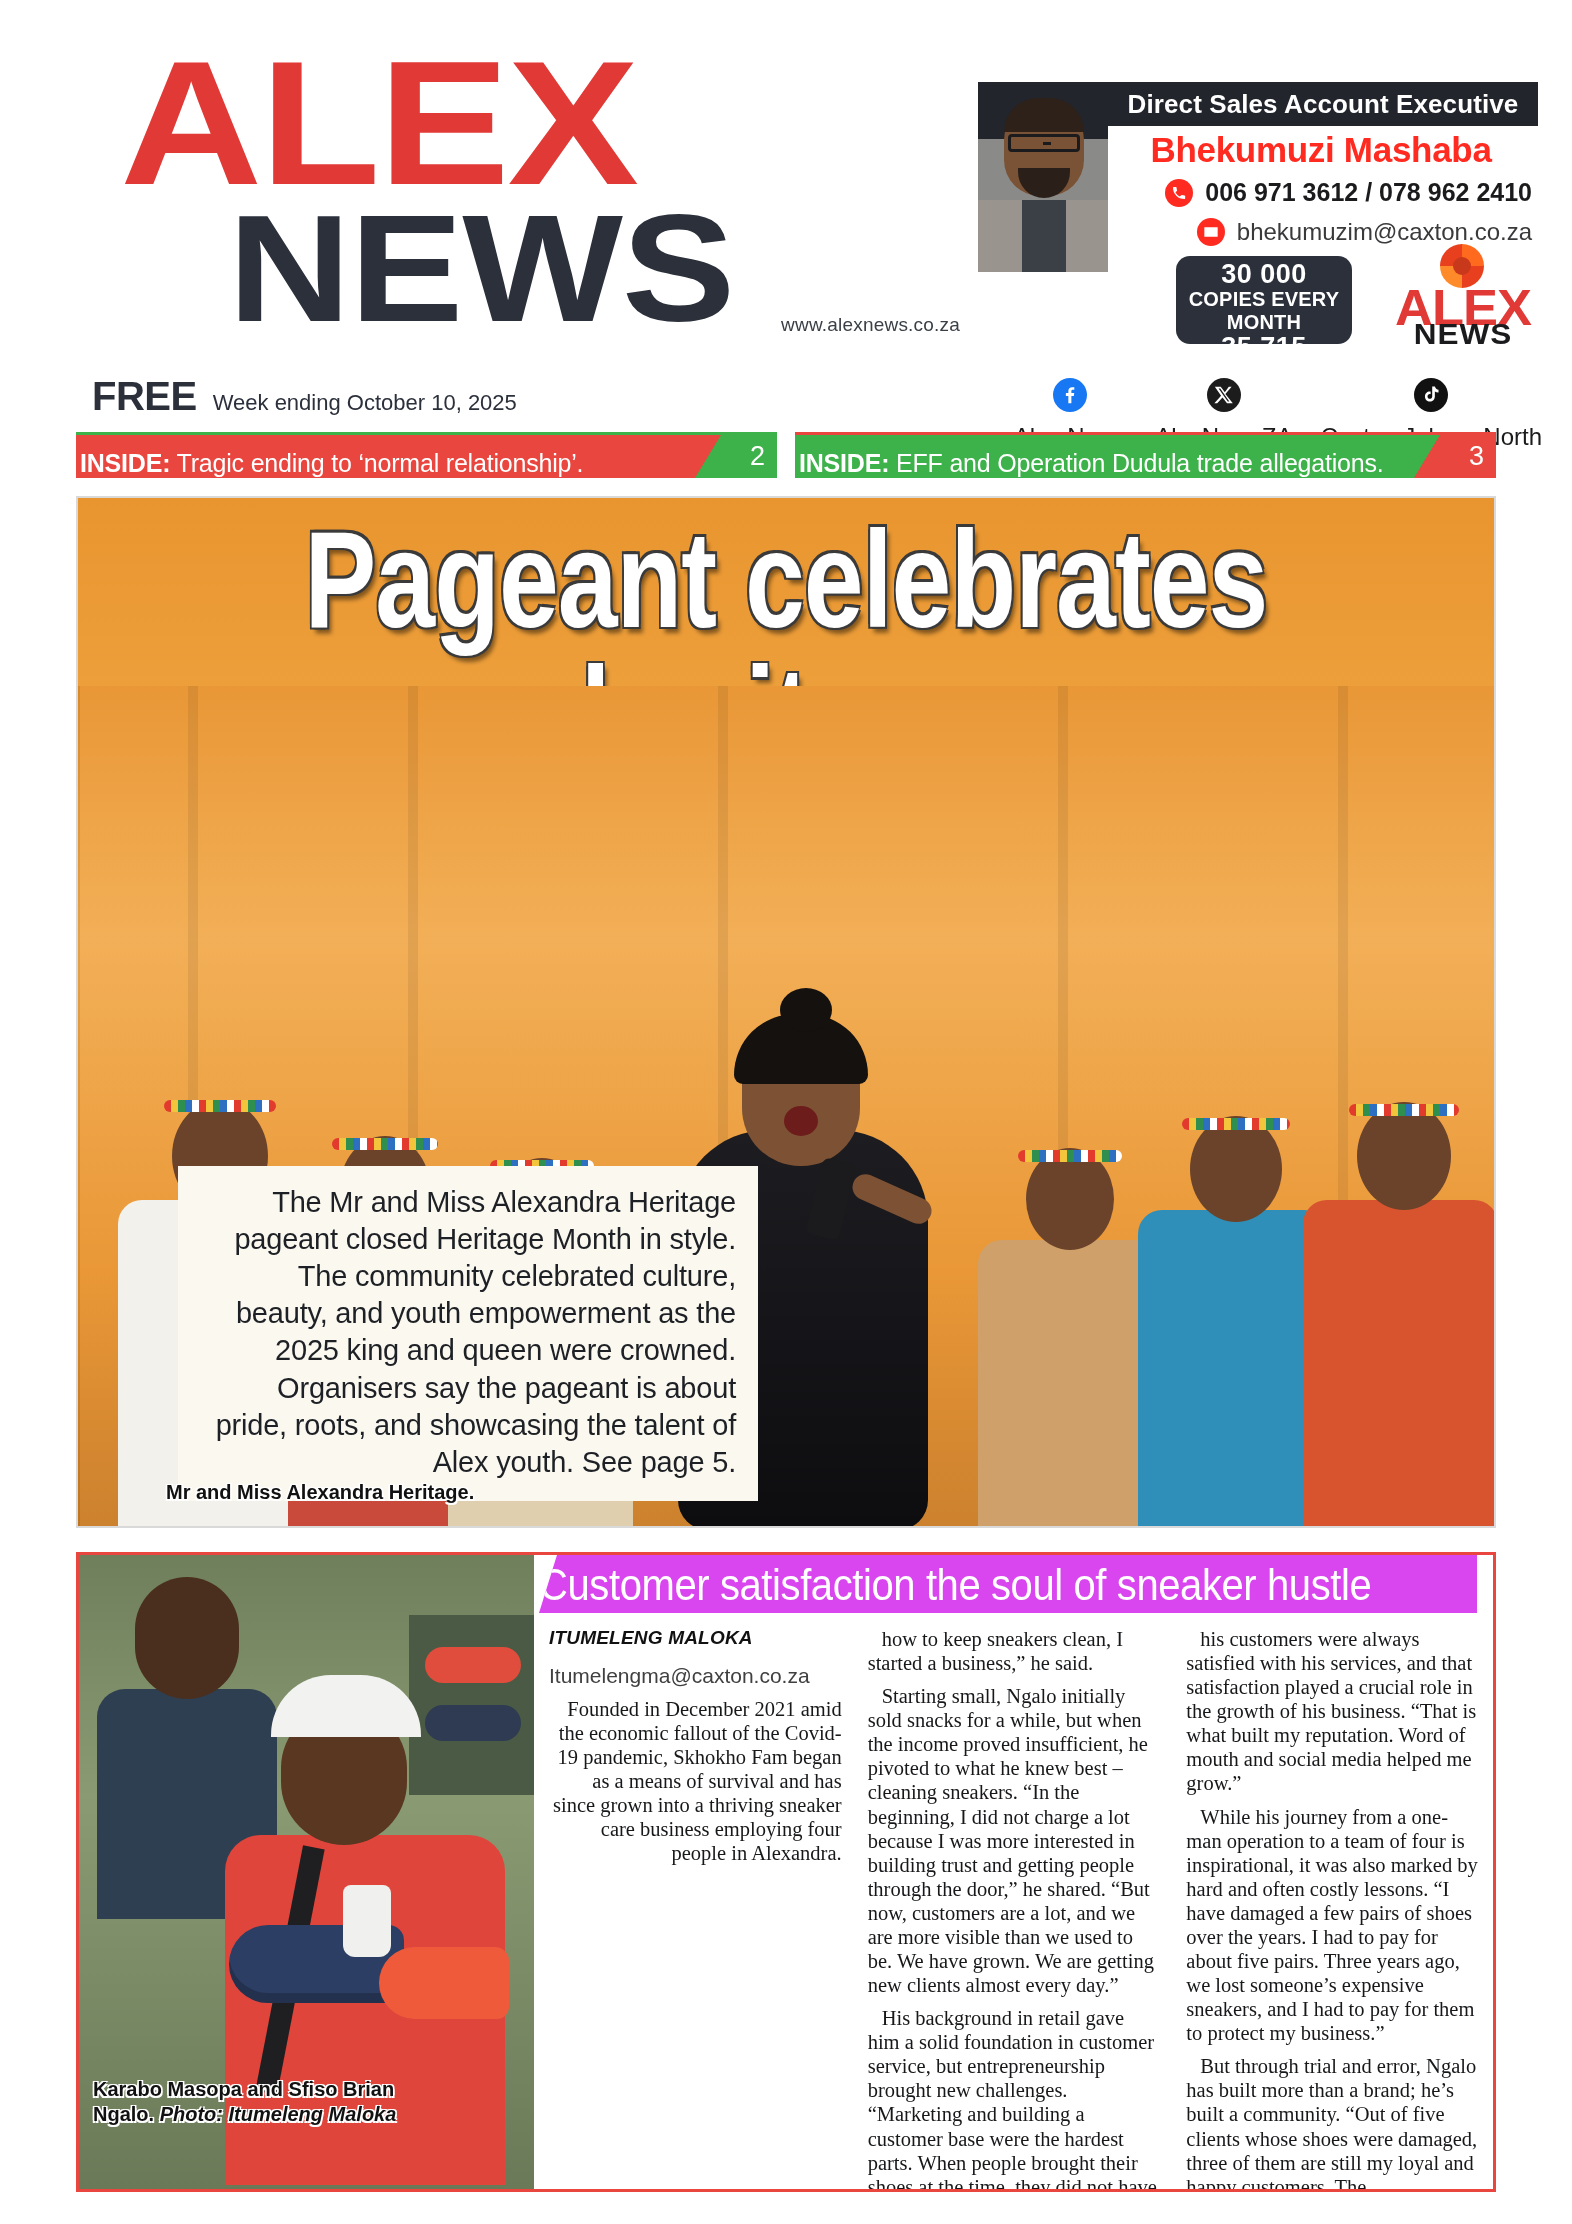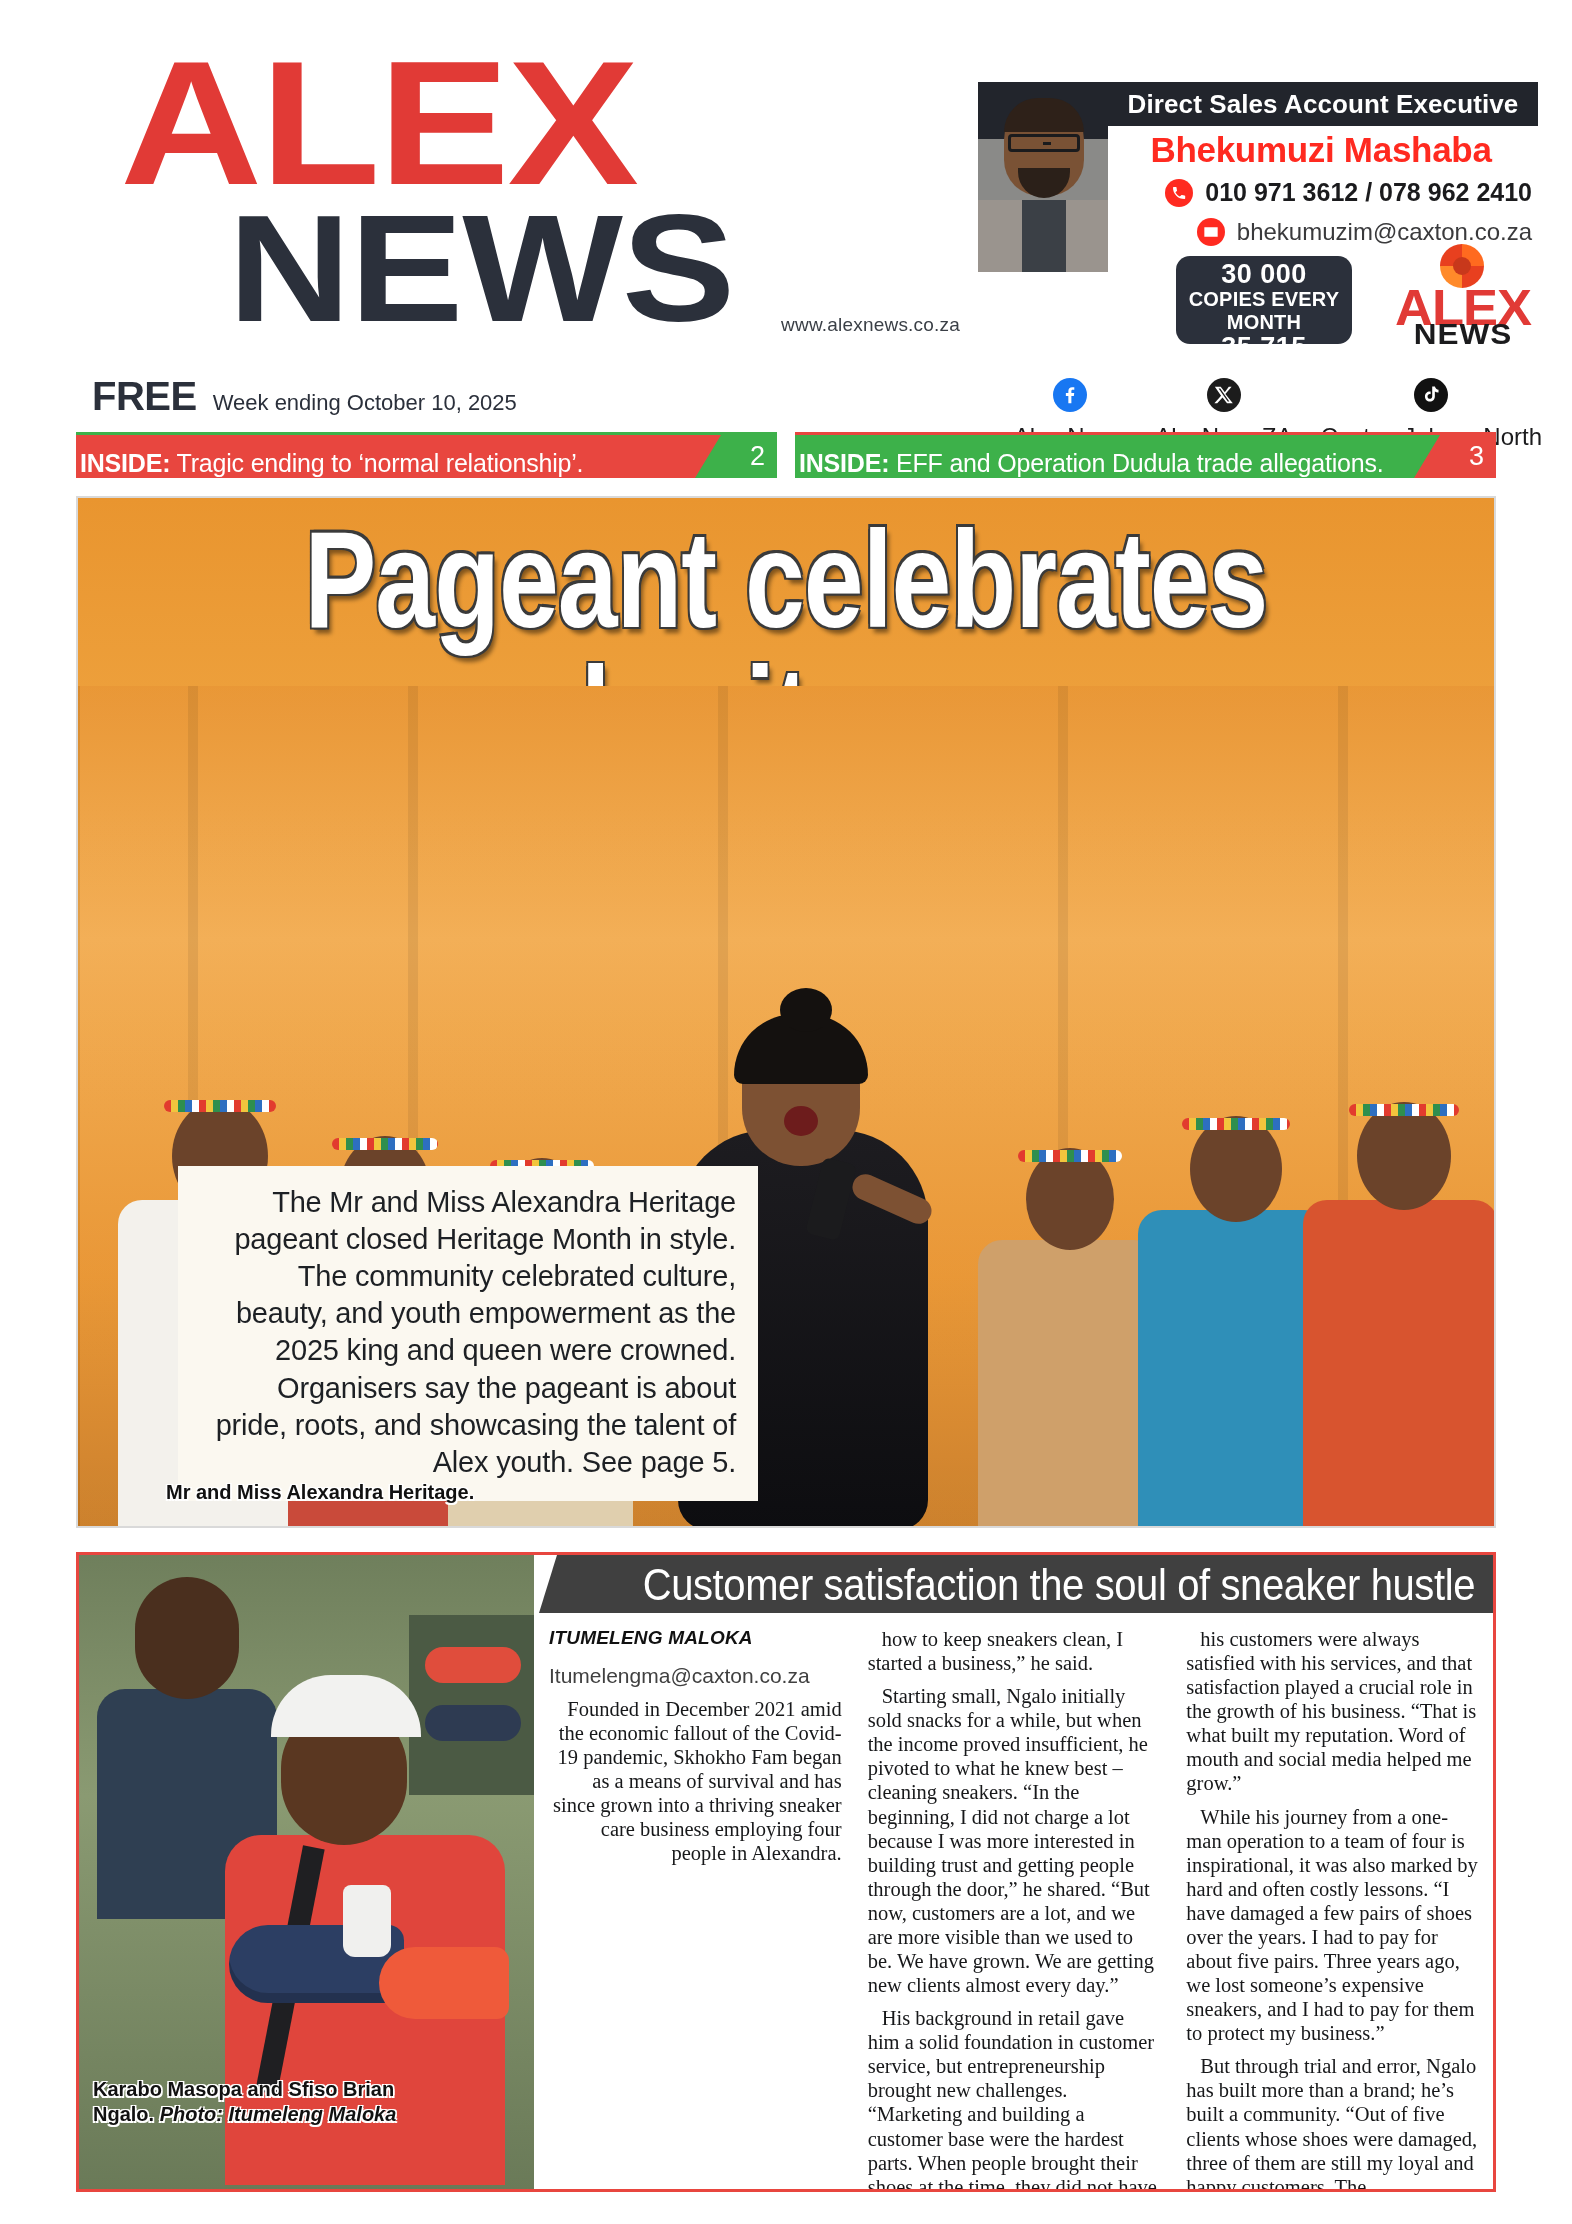--- a/index.html
+++ b/index.html
@@ -234,24 +234,24 @@
     text-shadow: -1.5px -1.5px 0 #fff, 1.5px -1.5px 0 #fff, -1.5px 1.5px 0 #fff, 1.5px 1.5px 0 #fff;
   }
 
   
   .story2 {
     position: absolute; left: 76px; top: 1552px;
     width: 1420px; height: 640px;
     border: 3px solid #e8463f; background: #fff; overflow: hidden;
   }
   .s2-head {
-    position: absolute; left: 460px; top: 0; right: 0; height: 58px;
-    background: #404040;
+    position: absolute; left: 460px; top: 0; right: 16px; height: 58px;
+    background: #d946ef;
     clip-path: polygon(18px 0, 100% 0, 100% 100%, 0 100%);
-    display: flex; align-items: center; justify-content: flex-end; padding-right: 18px;
+    display: flex; align-items: center; padding-right: 18px;
   }
   .s2-head span {
     color: #fff; font-size: 40px; font-weight: 400; letter-spacing: -.4px;
     transform: scaleY(1.12); transform-origin: center;
   }
 
   .s2-photo {
     position: absolute; left: 0; top: 0; width: 455px; height: 100%;
     background: linear-gradient(180deg,#6f7f5c 0%, #8a9a72 38%, #6a7a58 100%);
     overflow: hidden;
@@ -319,21 +319,21 @@
         <span>Direct Sales Account Executive</span>
       </div>
       <div class="ad-name">Bhekumuzi Mashaba</div>
 
       <div class="ad-line phone">
         <span class="ic-circle">
           <svg viewBox="0 0 24 24">
               <path d="M6.6 10.8c1.4 2.8 3.8 5.1 6.6 6.6l2.2-2.2c.3-.3.7-.4 1.1-.2 1.2.4 2.5.6 3.8.6.6 0 1 .4 1 1V20c0 .6-.4 1-1 1C10.6 21 3 13.4 3 4c0-.6.4-1 1-1h3.4c.6 0 1 .4 1 1 0 1.3.2 2.6.6 3.8.1.4 0 .8-.2 1.1l-2.2 1.9z"></path>
             </svg>
         </span>
-        <span class="txt">010 971 3612 / 078 962 2410</span>
+        <span class="txt">006 971 3612 / 078 962 2410</span>
       </div>
 
       <div class="ad-line mail">
         <span class="ic-circle">
           <svg viewBox="0 0 24 24">
               <path d="M2 5h20v14H2V5zm10 7.5L3.8 6.8h16.4L12 12.5zM3.6 17.6V8.4L12 14l8.4-5.6v9.2H3.6z"></path>
             </svg>
         </span>
         <span class="txt">bhekumuzim@caxton.co.za</span>
       </div>

